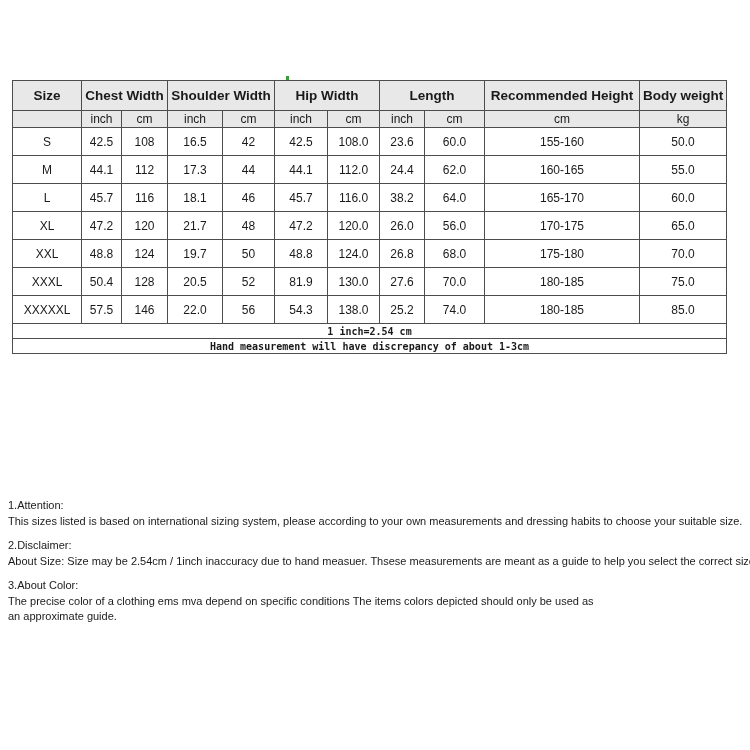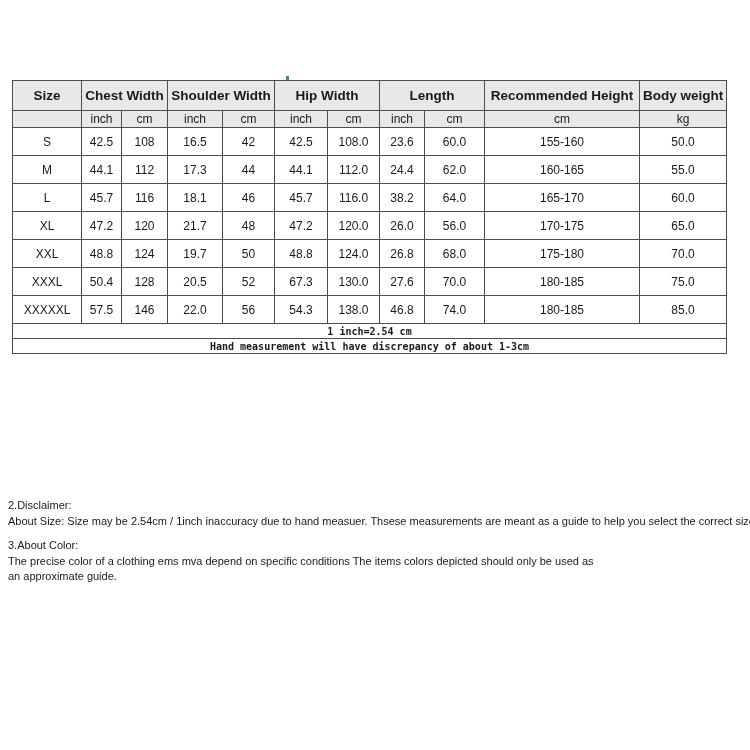--- a/index.html
+++ b/index.html
@@ -176,52 +176,56 @@
         <td>68.0</td>
         <td>175-180</td>
         <td>70.0</td>
       </tr>
       <tr>
         <td>XXXL</td>
         <td>50.4</td>
         <td>128</td>
         <td>20.5</td>
         <td>52</td>
-        <td>67.3</td>
+        <td>81.9</td>
         <td>130.0</td>
         <td>27.6</td>
         <td>70.0</td>
         <td>180-185</td>
         <td>75.0</td>
       </tr>
       <tr>
         <td>XXXXXL</td>
         <td>57.5</td>
         <td>146</td>
         <td>22.0</td>
         <td>56</td>
         <td>54.3</td>
         <td>138.0</td>
-        <td>46.8</td>
+        <td>25.2</td>
         <td>74.0</td>
         <td>180-185</td>
         <td>85.0</td>
       </tr>
     </tbody>
   <tfoot>
     <tr>
       <td colspan="11">1 inch=2.54 cm</td>
     </tr>
     <tr>
       <td colspan="11">Hand measurement will have discrepancy of about 1-3cm</td>
     </tr>
   </tfoot>
 </table>
 
 <div class="notes">
+  <div class="note">
+    <div>1.Attention:</div>
+    <div>This sizes listed is based on international sizing system, please according to your own measurements and dressing habits to choose your suitable size.</div>
+  </div>
   <div class="note">
     <div>2.Disclaimer:</div>
     <div>About Size: Size may be 2.54cm / 1inch inaccuracy due to hand measuer. Thsese measurements are meant as a guide to help you select the correct size.</div>
   </div>
   <div class="note">
     <div>3.About Color:</div>
     <div>The precise color of a clothing ems mva depend on specific conditions The items colors depicted should only be used as</div>
     <div>an approximate guide.</div>
   </div>
 </div>

